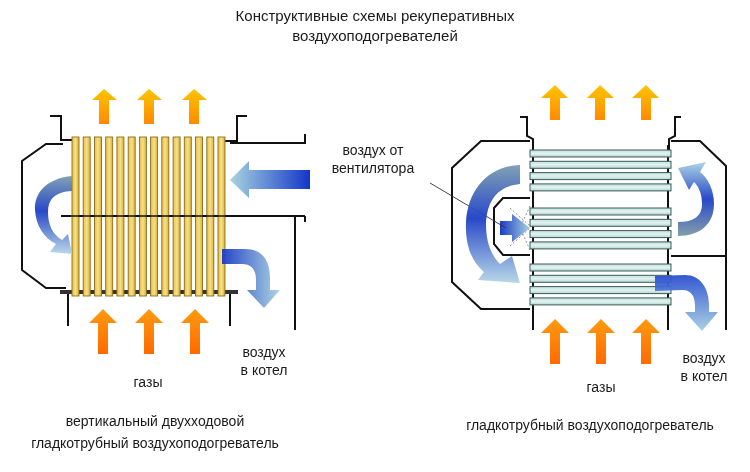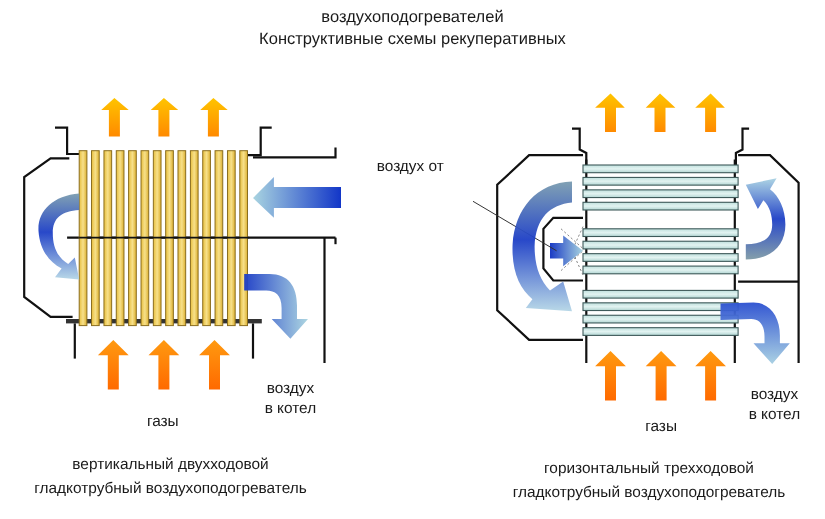--- a/index.html
+++ b/index.html
@@ -7,22 +7,22 @@
          font-family: "Liberation Sans", "DejaVu Sans", sans-serif; color: #1a1a1a; }
   .title { position: absolute; left: 0; top: 6px; width: 750px; text-align: center;
            font-size: 15px; line-height: 20px; }
   .lbl { position: absolute; font-size: 14px; line-height: 18px; text-align: center; white-space: nowrap; }
   svg#scene { position: absolute; left: 0; top: 0; }
 </style>
 </head>
 <body>
 
 <div class="title">
+  <div>Конструктивные схемы рекуперативных</div>
   <div>воздухоподогревателей</div>
-  <div>Конструктивные схемы рекуперативных</div>
 </div>
 
 <svg id="scene" width="750" height="472" viewBox="0 0 750 472">
   <defs>
     <linearGradient id="gUp" x1="0" y1="0" x2="0" y2="1">
       <stop offset="0" stop-color="#ffc400"></stop>
       <stop offset="1" stop-color="#ff8a00"></stop>
     </linearGradient>
     <linearGradient id="gUp2" x1="0" y1="0" x2="0" y2="1">
       <stop offset="0" stop-color="#ff9a10"></stop>
@@ -177,34 +177,34 @@
 
   <path fill="url(#gTurnR)" opacity="0.95" d="M678,236 C700,236 714,224 714,204 C714,190 708,178 700,172 L706,162 L678,168 L689,190 L694,182
        C700,188 702,196 702,204 C702,216 694,222 678,222 Z"></path>
 
   <path fill="url(#gAirDown)" opacity="0.95" d="M655,276 L685,275 C700,275 709,288 709,305 L709,312 L718,312 L702,331 L685,312 L695,312
        L695,306 C695,295 690,290 683,290 L655,291 Z"></path>
 </svg>
 
 <div class="lbl" style="left:318px; top:141px; width:110px;">
   <div>воздух от</div>
+  <div>вентилятора</div>
 </div>
 
 <div class="lbl" style="left:118px; top:373px; width:60px;">газы</div>
 <div class="lbl" style="left:228px; top:343px; width:72px;">
   <div>воздух</div>
   <div>в котел</div>
 </div>
 
 <div class="lbl" style="left:571px; top:378px; width:60px;">газы</div>
 <div class="lbl" style="left:668px; top:349px; width:72px;">
   <div>воздух</div>
   <div>в котел</div>
 </div>
 
 <div class="lbl" style="left:0px; top:412px; width:310px;">
   <div style="margin-bottom:4px;text-align:center;">вертикальный двухходовой</div>
   <div>гладкотрубный воздухоподогреватель</div>
 </div>
 <div class="lbl" style="left:430px; top:416px; width:320px;">
-  <div style="margin-bottom:4px;">горизонтальный трехходовой</div>
   <div>гладкотрубный воздухоподогреватель</div>
 </div>
 
 </body></html>

